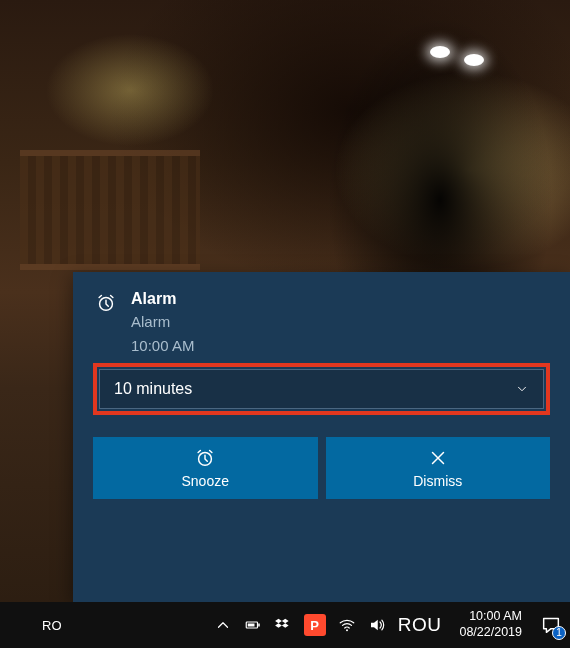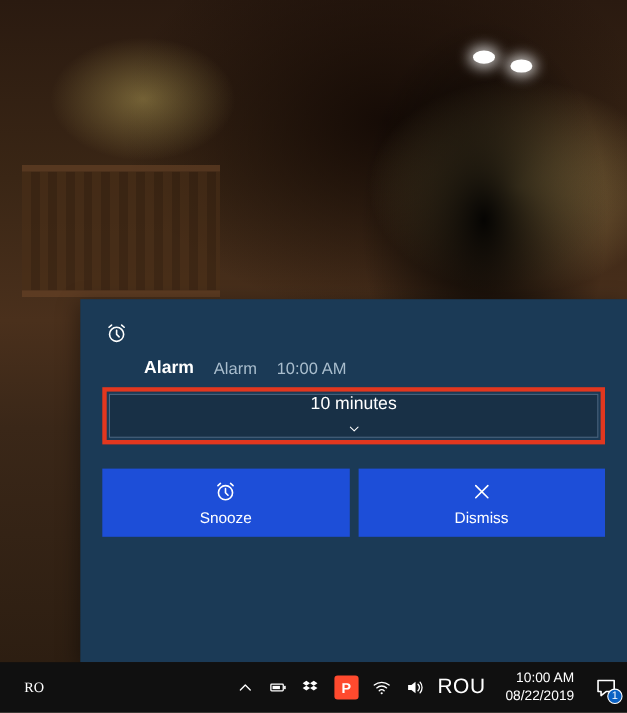--- a/index.html
+++ b/index.html
@@ -23,41 +23,41 @@
   .eye.l { left:430px; top:46px; }
   .eye.r { left:464px; top:54px; }
   .bookshelf { position:absolute; left:20px; top:150px; width:180px; height:120px;
     background: repeating-linear-gradient(90deg, #4a2f18 0 8px, #3a2412 8px 16px); opacity:.6; border-top:6px solid #6b4528; border-bottom:6px solid #6b4528;}
   .notif {
     position:absolute; left:73px; top:272px; width:497px; height:330px;
     background:#1b3a56; color:#fff; box-shadow: -2px 4px 18px rgba(0,0,0,0.4);
   }
   .notif-head { display:flex; padding:18px 22px 6px 22px; gap:14px; }
   .alarm-icon { width:22px; height:22px; flex:0 0 22px; margin-top:2px; }
-  .notif-head .txt { display:flex; gap:18px;margin-top:36px; }
+  .notif-head .txt { display:flex; flex-direction:column; gap:4px; }
   .title { font-size:16px; font-weight:600; color:#fff; }
   .sub   { font-size:15px; color:#a9bdcd; line-height:1.35; }
   .snooze-label { padding: 18px 22px 8px 22px; font-size:15px; color:#e8eef4; }
   .dropdown-wrap { margin: 0 20px; border:4px solid #e2371f; padding:2px; }
   .dropdown {
     display:flex; align-items:center; justify-content:space-between;
     height:40px; padding:0 14px; background:#183046; border:1px solid #4a6680;
-    font-size:16px; color:#fff; cursor:pointer;flex-direction:column;
+    font-size:16px; color:#fff; cursor:pointer;
   }
   .chev { width:14px; height:14px; }
   .actions { display:flex; margin:22px 20px 0 20px; gap:8px; }
   .action-btn {
-    flex:1; height:62px; background:#1d4ed8; color:#fff; border:none;
+    flex:1; height:62px; background:#0369a1; color:#fff; border:none;
     display:flex; flex-direction:column; align-items:center; justify-content:center;
     gap:4px; font-size:14px; cursor:pointer;
   }
   .action-btn svg { width:22px; height:22px; }
   
   .taskbar { position:absolute; left:0; bottom:0; width:570px; height:46px; background:#101010; color:#fff; display:flex; align-items:center; }
-  .lang-pill { margin-left:16px; font-size:13px; padding:4px 6px;font-family:Liberation Serif, serif; }
+  .lang-pill { margin-left:36px; font-size:13px; padding:4px 6px; }
   .tray { margin-left:auto; display:flex; align-items:center; gap:12px; padding-right:8px; height:100%; }
   .tray-icon { width:18px; height:18px; display:flex; align-items:center; justify-content:center; }
   .tray .app-p { width:22px; height:22px; background:#ff4a2e; color:#fff; font-weight:700; font-size:13px; display:flex; align-items:center; justify-content:center; border-radius:3px;}
   .kb-lang { font-size:19px; letter-spacing:.5px; }
   .clock { text-align:right; font-size:12.5px; line-height:1.25; padding:0 6px; }
   .action-center { position:relative; width:22px; height:22px; }
   .ac-badge { position:absolute; right:-4px; bottom:-4px; width:14px; height:14px; border-radius:50%; background:#0b62c4; border:1px solid #fff; color:#fff; font-size:10px; line-height:12px; text-align:center; }
   svg { display:block; }
   .stroke { stroke:#fff; stroke-width:1.6; fill:none; stroke-linecap:round; stroke-linejoin:round; }
 </style>

